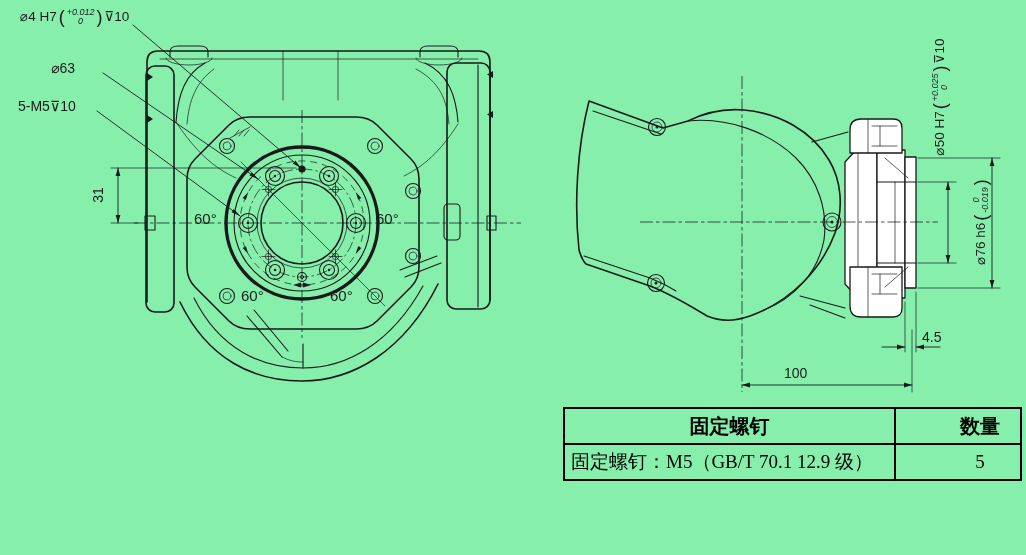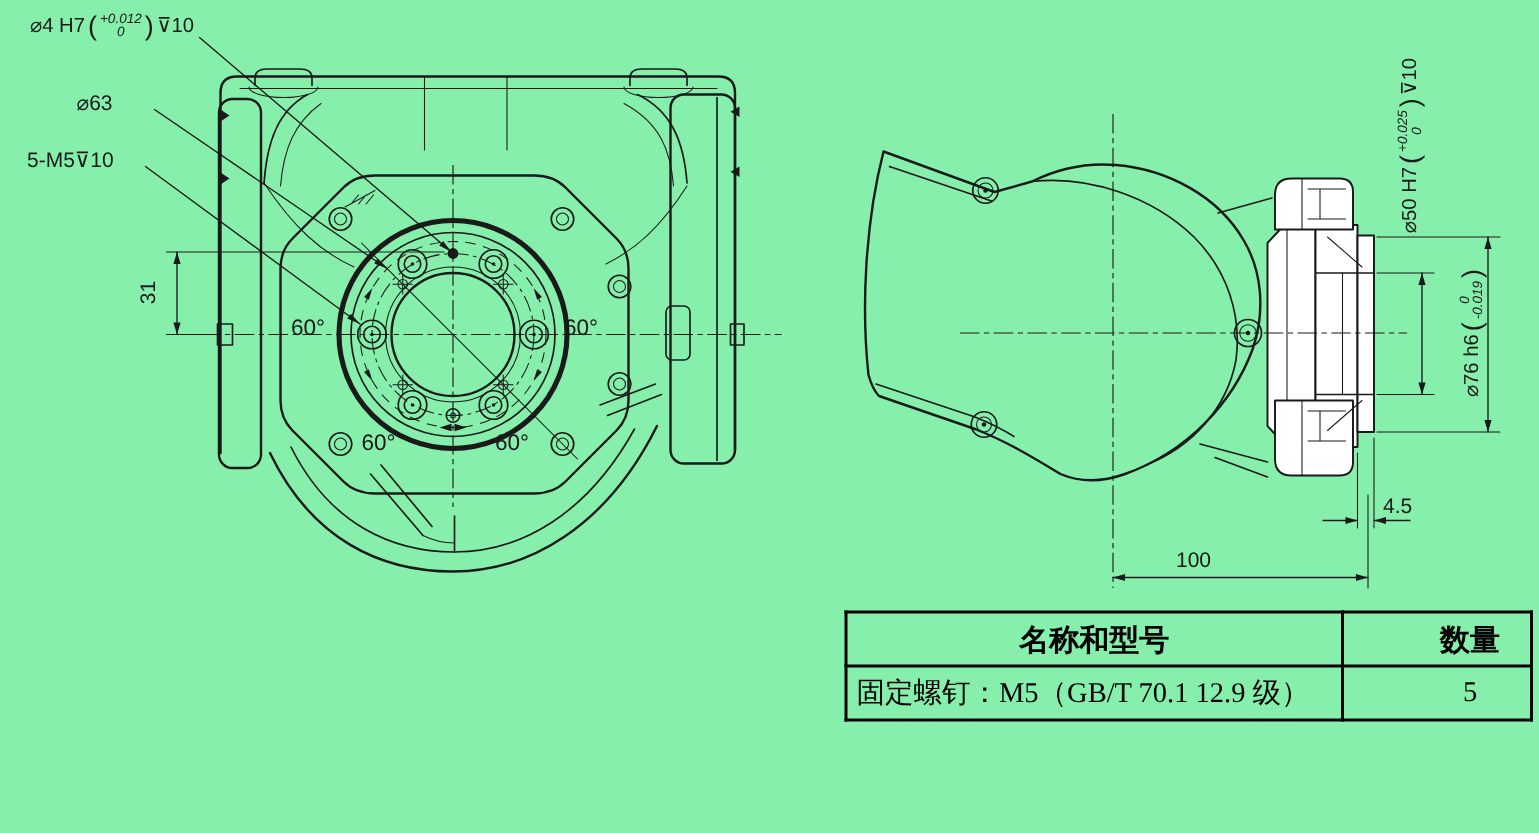--- a/index.html
+++ b/index.html
@@ -312,21 +312,21 @@
     <span>4.5</span>
   </div>
 
   <div class="dim big" style="left:784px;top:366px;width:44px;justify-content:flex-start;">
     <span>100</span>
   </div>
 
   <table class="ptable">
     <tbody>
         <tr>
-      <th class="nm">名称和型号</th>
+      <th class="nm">固定螺钉</th>
       <th class="qt">数量</th>
     </tr>
     <tr>
       <td class="nm">固定螺钉：M5（GB/T 70.1 12.9 级）</td>
       <td class="qt">5</td>
     </tr>
   </tbody>
     </table>
 
 </div>

